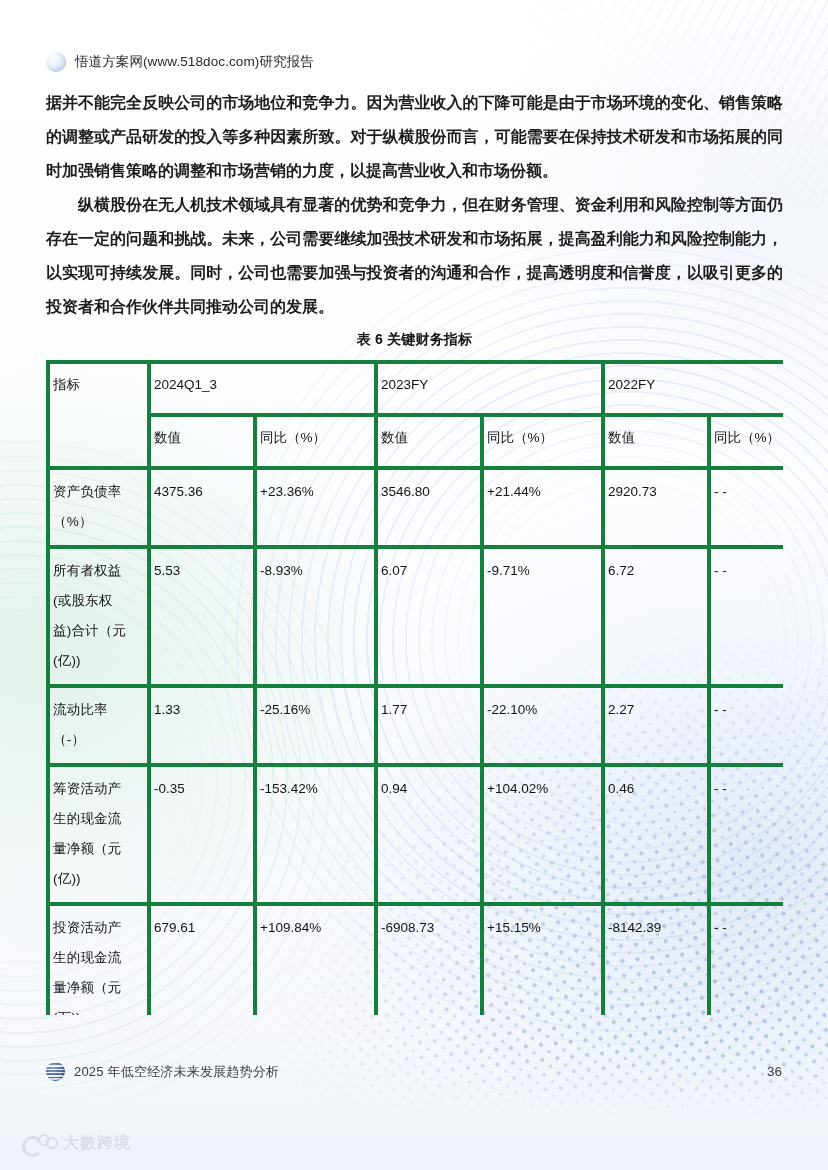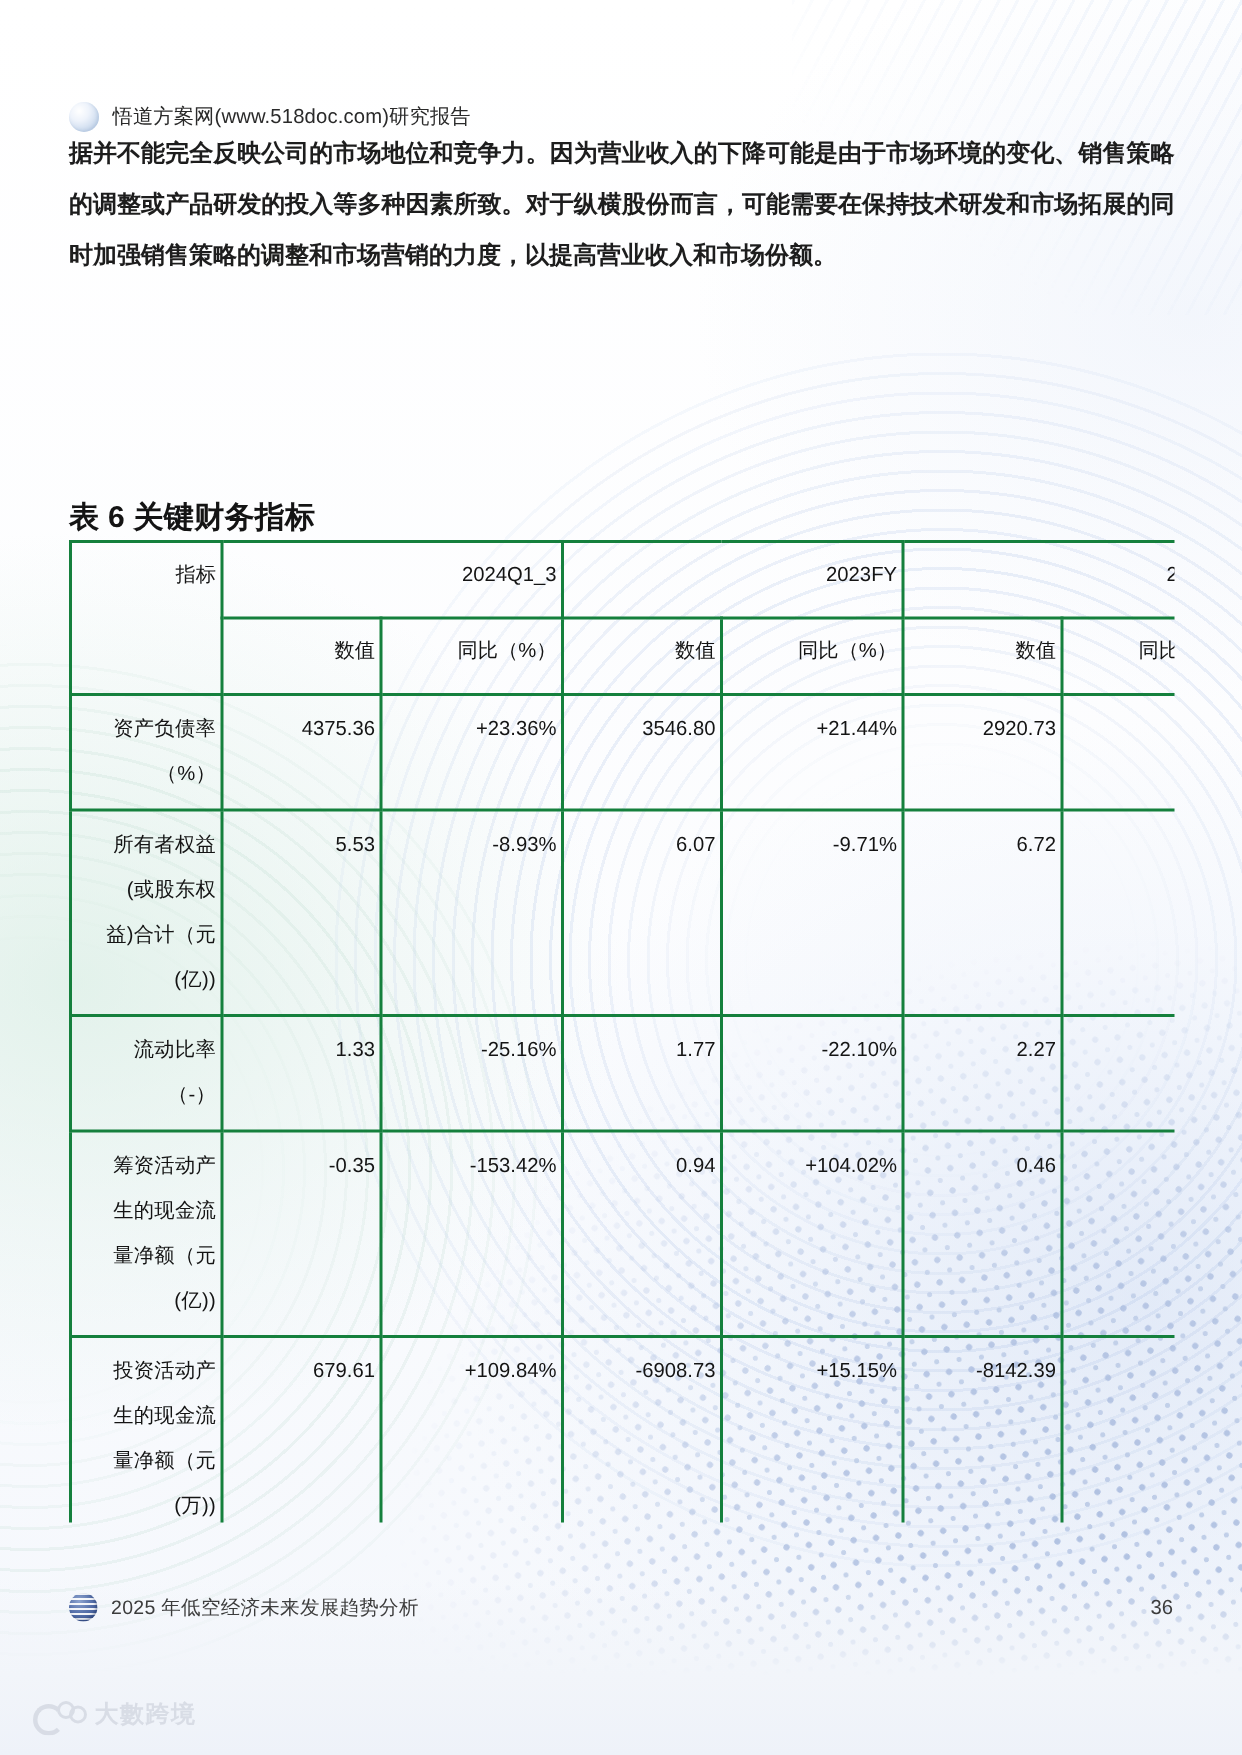--- a/index.html
+++ b/index.html
@@ -110,21 +110,21 @@
   .content {
     position: absolute;
     inset: 0;
     z-index: 5;
   }
 
   
   .doc-header {
     position: absolute;
     left: 46px;
-    top: 68px;
+    top: 52px;
     display: flex;
     align-items: center;
     gap: 9px;
     text-align: right;
   }
   .header-orb {
     width: 20px; height: 20px;
     border-radius: 50%;
     background: radial-gradient(circle at 34% 30%, #ffffff 0%, #eef3fb 34%, #d2dff0 64%, #c2d2e9 100%);
     box-shadow: inset -1px -1px 2px rgba(140,165,200,.35);
@@ -155,22 +155,22 @@
   }
   .para + .para { margin-top: 0px; }
   .para.indent { text-indent: 2em; }
 
   
   .table-caption {
     position: absolute;
     left: 46px;
     top: 331px;
     width: 737px;
-    text-align: left;
-    font-size: 20px;
+    text-align: center;
+    font-size: 14px;
     font-weight: bold;
     color: #141414;
     letter-spacing: .2px;
   }
 
   
   .fin-table-wrap {
     position: absolute;
     left: 46px;
     top: 360px;
@@ -180,22 +180,22 @@
   }
   table.fin {
     width: 737px;
     border-collapse: collapse;
     table-layout: fixed;
     font-size: 13.5px;
     color: #141414;
     background: transparent;
   }
   table.fin th, table.fin td {
-    border: 2px solid #15803d;
-    text-align: right;
+    border: 4px solid #15803d;
+    text-align: left;
     vertical-align: top;
     padding: 7px 3px 8px;
     font-weight: normal;
     line-height: 30px;
     background: transparent;
   }
   table.fin th { line-height: 28px; }
   .col-metric { width: 101px; }
   .col-val    { width: 106px; }
   .col-yoy    { width: 121px; }
@@ -300,20 +300,21 @@
 
   <div class="content">
 
     <div class="doc-header">
       <span class="header-orb"></span>
       <span class="header-text">悟道方案网(www.518doc.com)研究报告</span>
     </div>
 
     <div class="body-copy">
       <p class="para">据并不能完全反映公司的市场地位和竞争力。因为营业收入的下降可能是由于市场环境的变化、销售策略的调整或产品研发的投入等多种因素所致。对于纵横股份而言，可能需要在保持技术研发和市场拓展的同时加强销售策略的调整和市场营销的力度，以提高营业收入和市场份额。</p>
+      <p class="para indent">纵横股份在无人机技术领域具有显著的优势和竞争力，但在财务管理、资金利用和风险控制等方面仍存在一定的问题和挑战。未来，公司需要继续加强技术研发和市场拓展，提高盈利能力和风险控制能力，以实现可持续发展。同时，公司也需要加强与投资者的沟通和合作，提高透明度和信誉度，以吸引更多的投资者和合作伙伴共同推动公司的发展。</p>
     </div>
 
     <div class="table-caption">表 6 关键财务指标</div>
 
     <div class="fin-table-wrap">
       <table class="fin">
         <colgroup>
           <col class="col-metric">
             <col class="col-val">
             <col class="col-yoy">

